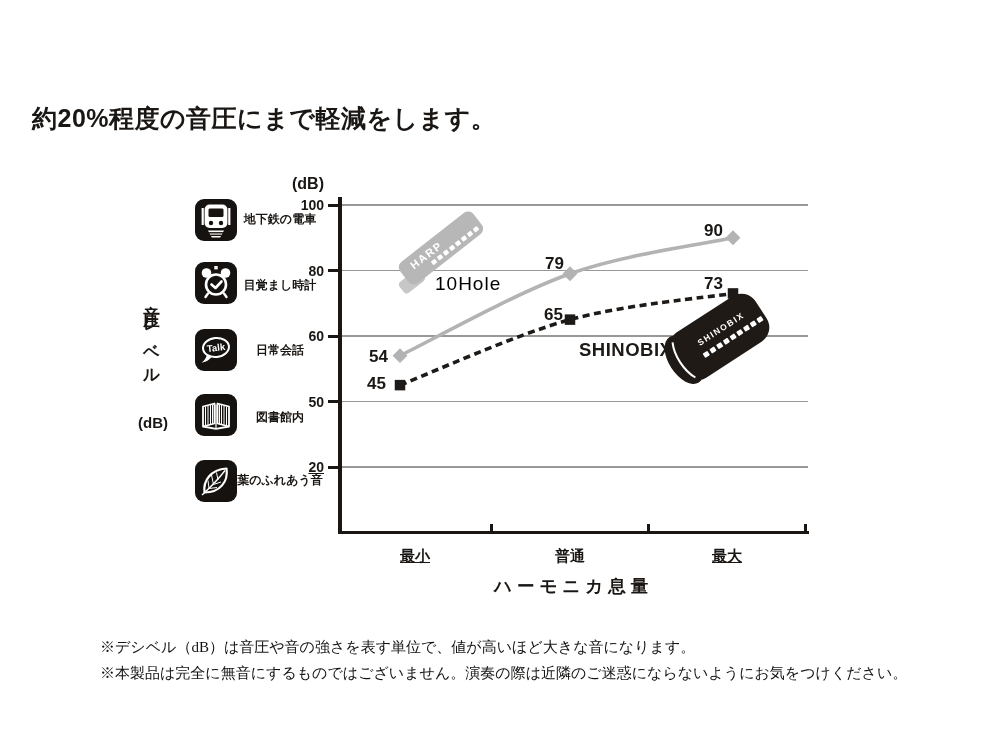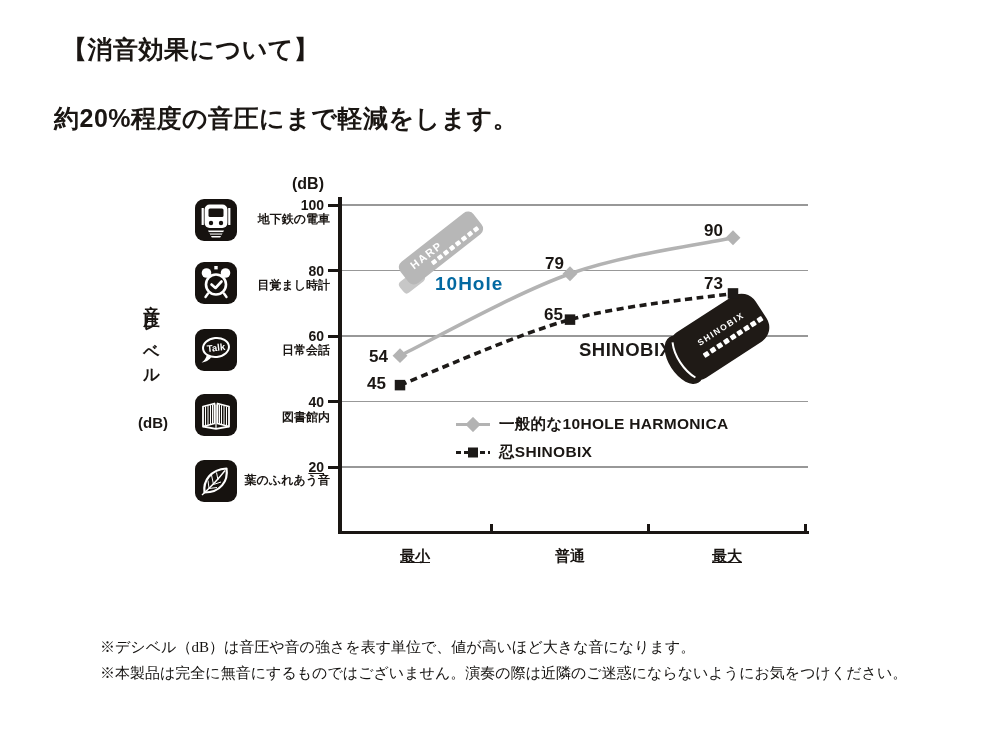--- a/index.html
+++ b/index.html
@@ -2,56 +2,55 @@
 <html><head>
 <meta charset="utf-8">
 <style>
   html,body{margin:0;padding:0;background:#fff;}
   .page{position:relative;width:1000px;height:742px;background:#fff;overflow:hidden;
         font-family:"Liberation Sans","DejaVu Sans",sans-serif;color:#1a1613;}
   .abs{position:absolute;}
   .title-line{font-size:25px;font-weight:600;letter-spacing:0.5px;white-space:nowrap;}
   .ytick-num{width:60px;text-align:right;font-size:14px;font-weight:bold;line-height:18px;}
   .unit-label{width:60px;text-align:right;font-size:16px;font-weight:bold;}
-  .ref-label{width:100px;text-align:right;font-size:12px;font-weight:bold;line-height:13px;white-space:nowrap;}
+  .ref-label{width:100px;text-align:center;font-size:12px;font-weight:bold;line-height:13px;white-space:nowrap;}
   .icon-box{width:42px;height:42px;}
   .ylabel-v{writing-mode:vertical-rl;text-orientation:upright;font-size:16.5px;font-weight:bold;
             letter-spacing:7px;line-height:30px;}
   .ylabel-unit{width:50px;text-align:center;font-size:15px;font-weight:bold;}
   .gridline{height:1.6px;background:#989898;}
   .ytickmark{width:11px;height:3px;background:#1a1613;}
   .xtickmark{width:3px;height:7.5px;background:#1a1613;}
   .axis{background:#1a1613;}
   .xcat{width:90px;text-align:center;font-size:15px;font-weight:bold;}
   .xaxis-title{font-size:17.5px;font-weight:bold;letter-spacing:5px;white-space:nowrap;}
   .legend-row{display:flex;align-items:center;gap:8px;margin-bottom:7px;}
   .legend-text{font-size:15.5px;font-weight:bold;letter-spacing:0.3px;white-space:nowrap;}
-  .annot-gray{font-size:19px;font-weight:bold;color:#0369a1;letter-spacing:1px;}
+  .annot-gray{font-size:19px;font-weight:normal;color:#000000;letter-spacing:1px;}
   .annot-black{font-size:18.5px;font-weight:bold;color:#1c1917;letter-spacing:0.5px;}
   .footnote{font-family:"Liberation Serif","DejaVu Serif",serif;font-size:15px;white-space:nowrap;color:#141210;}
   .pt-label{font:bold 17px "Liberation Sans","DejaVu Sans",sans-serif;fill:#1a1613;}
   svg text{font-family:"Liberation Sans","DejaVu Sans",sans-serif;}
 </style>
 </head>
 <body>
 
 <div class="page">
 
-  <div class="abs title-line" style="left:62px;top:33px;">【消音効果について】</div>
-  <div class="abs title-line" style="left:54px;top:102px;">約20%程度の音圧にまで軽減をします。</div>
+  <div class="abs title-line" style="left:32px;top:102px;">約20%程度の音圧にまで軽減をします。</div>
 
   <div class="abs ylabel-v" style="left:137px;top:292px;height:126px;">音圧レベル</div>
   <div class="abs ylabel-unit" style="left:128px;top:414px;">(dB)</div>
 
   <div class="abs unit-label" style="left:264px;top:175px;">(dB)</div>
 
   <div class="abs ytick-num" style="left:264px;top:196px;">100</div>
   <div class="abs ytick-num" style="left:264px;top:261.5px;">80</div>
   <div class="abs ytick-num" style="left:264px;top:327px;">60</div>
-  <div class="abs ytick-num" style="left:264px;top:392.5px;">40</div>
+  <div class="abs ytick-num" style="left:264px;top:392.5px;">50</div>
   <div class="abs ytick-num" style="left:264px;top:458px;text-decoration:underline;">20</div>
 
   <div class="abs icon-box" style="left:195px;top:199px;">
     <svg viewBox="0 0 42 42" width="42" height="42">
       <rect width="42" height="42" rx="9" fill="#16120f"></rect>
       <rect x="6.6" y="9" width="2.2" height="17" fill="#fff"></rect>
       <rect x="33.2" y="9" width="2.2" height="17" fill="#fff"></rect>
       <rect x="9.6" y="5.5" width="22.8" height="23.5" rx="5" fill="#fff"></rect>
       <rect x="13.5" y="9.5" width="15" height="8.5" rx="1.5" fill="#16120f"></rect>
       <circle cx="16" cy="24" r="2.2" fill="#16120f"></circle>
@@ -180,38 +179,23 @@
       <text x="723" y="235.75" text-anchor="end" class="pt-label">90</text>
       <path d="M400,385.125 C428.3333333333333,374.2083333333333 514.5,334.9083333333333 570,319.625 C625.5,304.3416666666667 705.8333333333334,297.7916666666667 733,293.425" fill="none" stroke="#1d1a18" stroke-width="3.6" stroke-dasharray="7,4.5"></path>
       <rect x="394.75" y="379.875" width="10.5" height="10.5" fill="#1d1a18"></rect>
       <text x="386" y="389.125" text-anchor="end" class="pt-label">45</text>
       <rect x="564.75" y="314.375" width="10.5" height="10.5" fill="#1d1a18"></rect>
       <text x="563" y="319.625" text-anchor="end" class="pt-label">65</text>
       <rect x="727.75" y="288.175" width="10.5" height="10.5" fill="#1d1a18"></rect>
       <text x="723" y="289.425" text-anchor="end" class="pt-label">73</text>
     </svg>
 
-  <div class="abs" style="left:455px;top:414px;">
-    <div class="legend-row">
-      <svg width="36" height="15" viewBox="0 0 36 15">
-        <line x1="1" y1="7.5" x2="35" y2="7.5" stroke="#b3b3b3" stroke-width="3"></line>
-        <rect x="12.6" y="2.1" width="10.8" height="10.8" fill="#b3b3b3" transform="rotate(45 18 7.5)"></rect>
-      </svg>
-      <span class="legend-text">一般的な10HOLE HARMONICA</span>
-    </div>
-    <div class="legend-row">
-      <svg width="36" height="15" viewBox="0 0 36 15">
-        <line x1="1" y1="7.5" x2="35" y2="7.5" stroke="#1d1a18" stroke-width="3.2" stroke-dasharray="5,3"></line>
-        <rect x="13" y="2.5" width="10" height="10" fill="#1d1a18"></rect>
-      </svg>
-      <span class="legend-text">忍SHINOBIX</span>
-    </div>
-  </div>
 
   <div class="abs xcat" style="left:370px;top:547px;text-decoration:underline;">最小</div>
   <div class="abs xcat" style="left:525px;top:547px;">普通</div>
   <div class="abs xcat" style="left:682px;top:547px;text-decoration:underline;">最大</div>
 
+  <div class="abs xaxis-title" style="left:494px;top:574px;">ハーモニカ息量</div>
 
   <div class="abs footnote" style="left:100px;top:664px;">※本製品は完全に無音にするものではございません。演奏の際は近隣のご迷惑にならないようにお気をつけください。</div>
   <div class="abs footnote" style="left:100px;top:638px;">※デシベル（dB）は音圧や音の強さを表す単位で、値が高いほど大きな音になります。</div>
 
 </div>
 
 </body></html>

